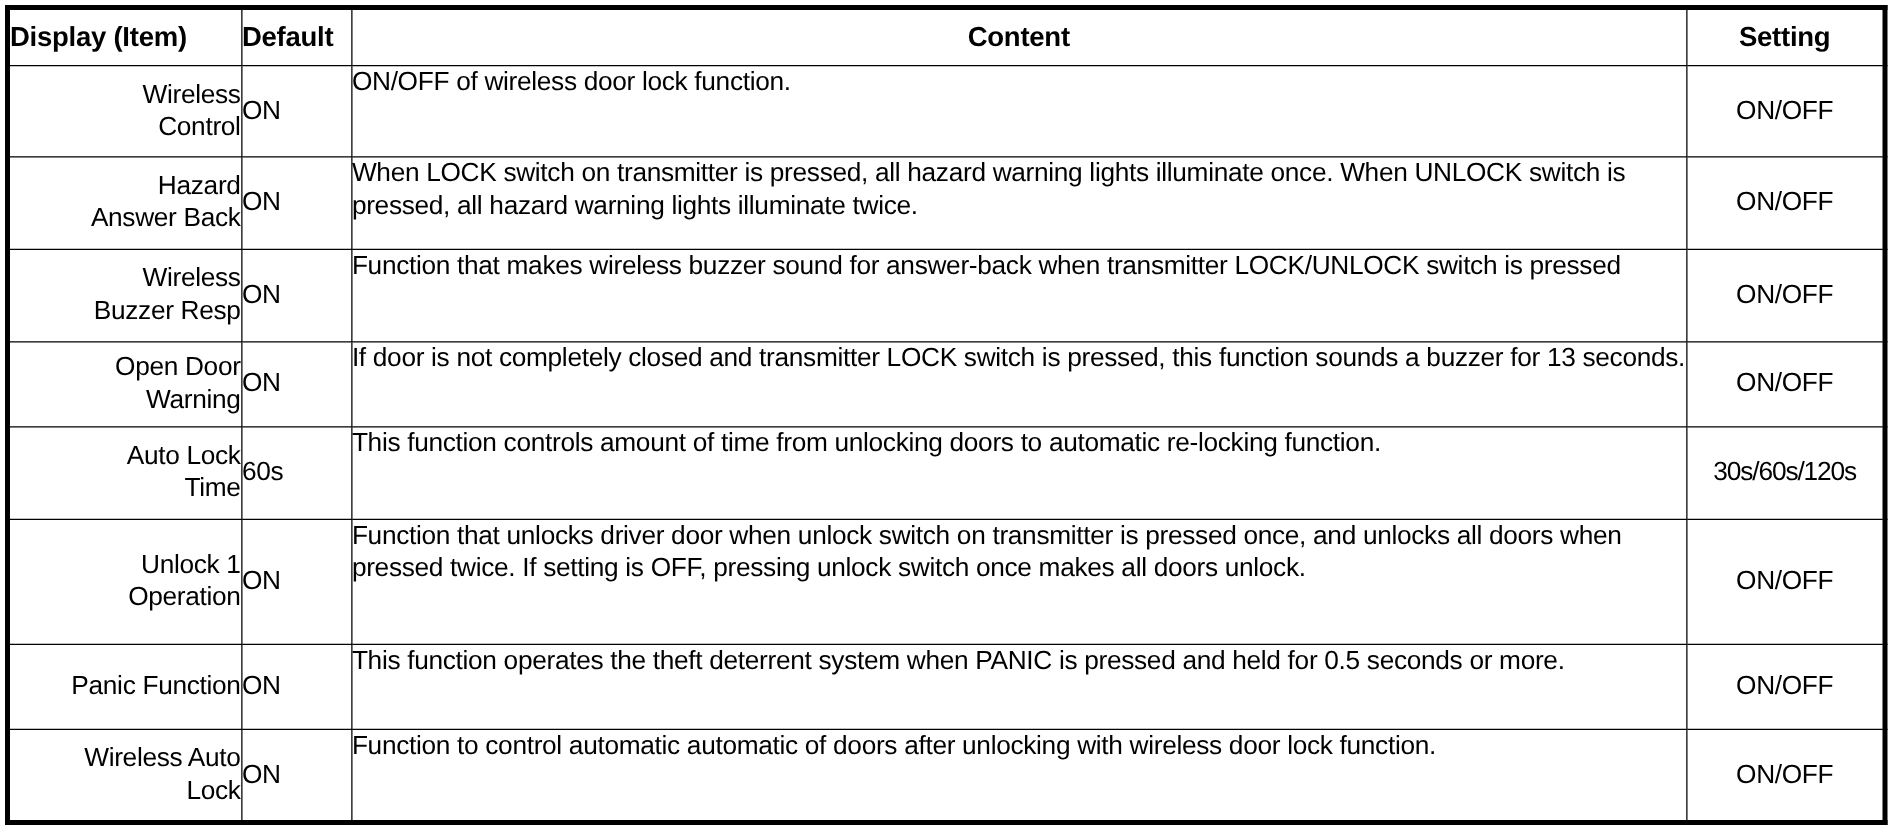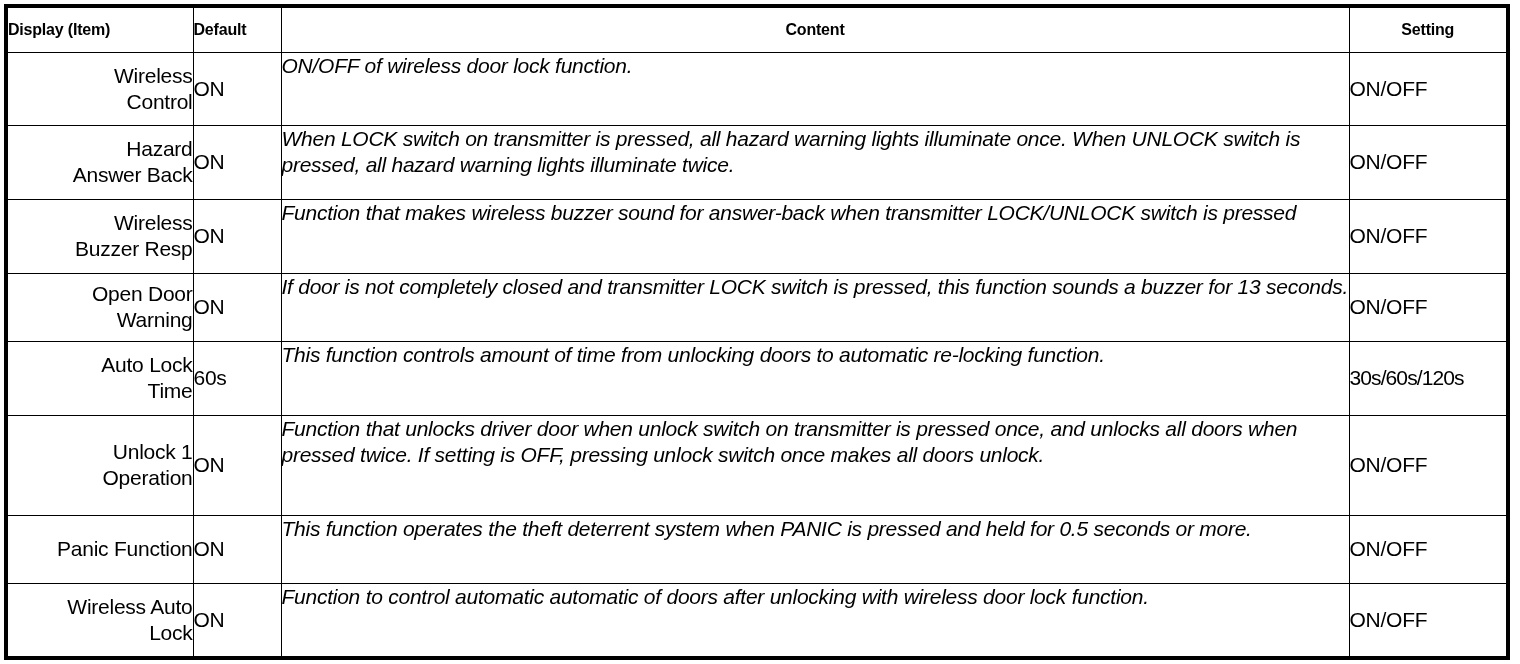--- a/index.html
+++ b/index.html
@@ -43,21 +43,21 @@
   col.c-display { width: 187px; }
   col.c-default { width: 88px; }
   col.c-content { width: 1068px; }
   col.c-setting { width: 159px; }
 
   
   thead tr { height: 46px; }
   thead th {
     border-bottom: 4px solid #000000;
     font-weight: bold;
-    font-size: 16px;
+    font-size: 22px;
     line-height: 24px;
     letter-spacing: -0.2px;
     vertical-align: middle;
     white-space: nowrap;
   }
   th.h-display {
     text-align: left;
     padding-left: 7px;
   }
   th.h-default {
@@ -82,25 +82,24 @@
   td.cell-default {
     vertical-align: middle;
     text-align: left;
     padding: 2px 2px 2px 6px;
     white-space: nowrap;
   }
   td.cell-content {
     vertical-align: top;
     text-align: left;
     padding: 10px 10px 6px 10px;
-    font-style: italic;
   }
   td.cell-setting {
     vertical-align: middle;
-    text-align: left;
+    text-align: center;
     padding: 2px 2px 2px 7px;
     white-space: nowrap;
   }
 
   
   tr.r0 { height: 73px; }
   tr.r1 { height: 74px; }
   tr.r2 { height: 74px; }
   tr.r3 { height: 68px; }
   tr.r4 { height: 74px; }

